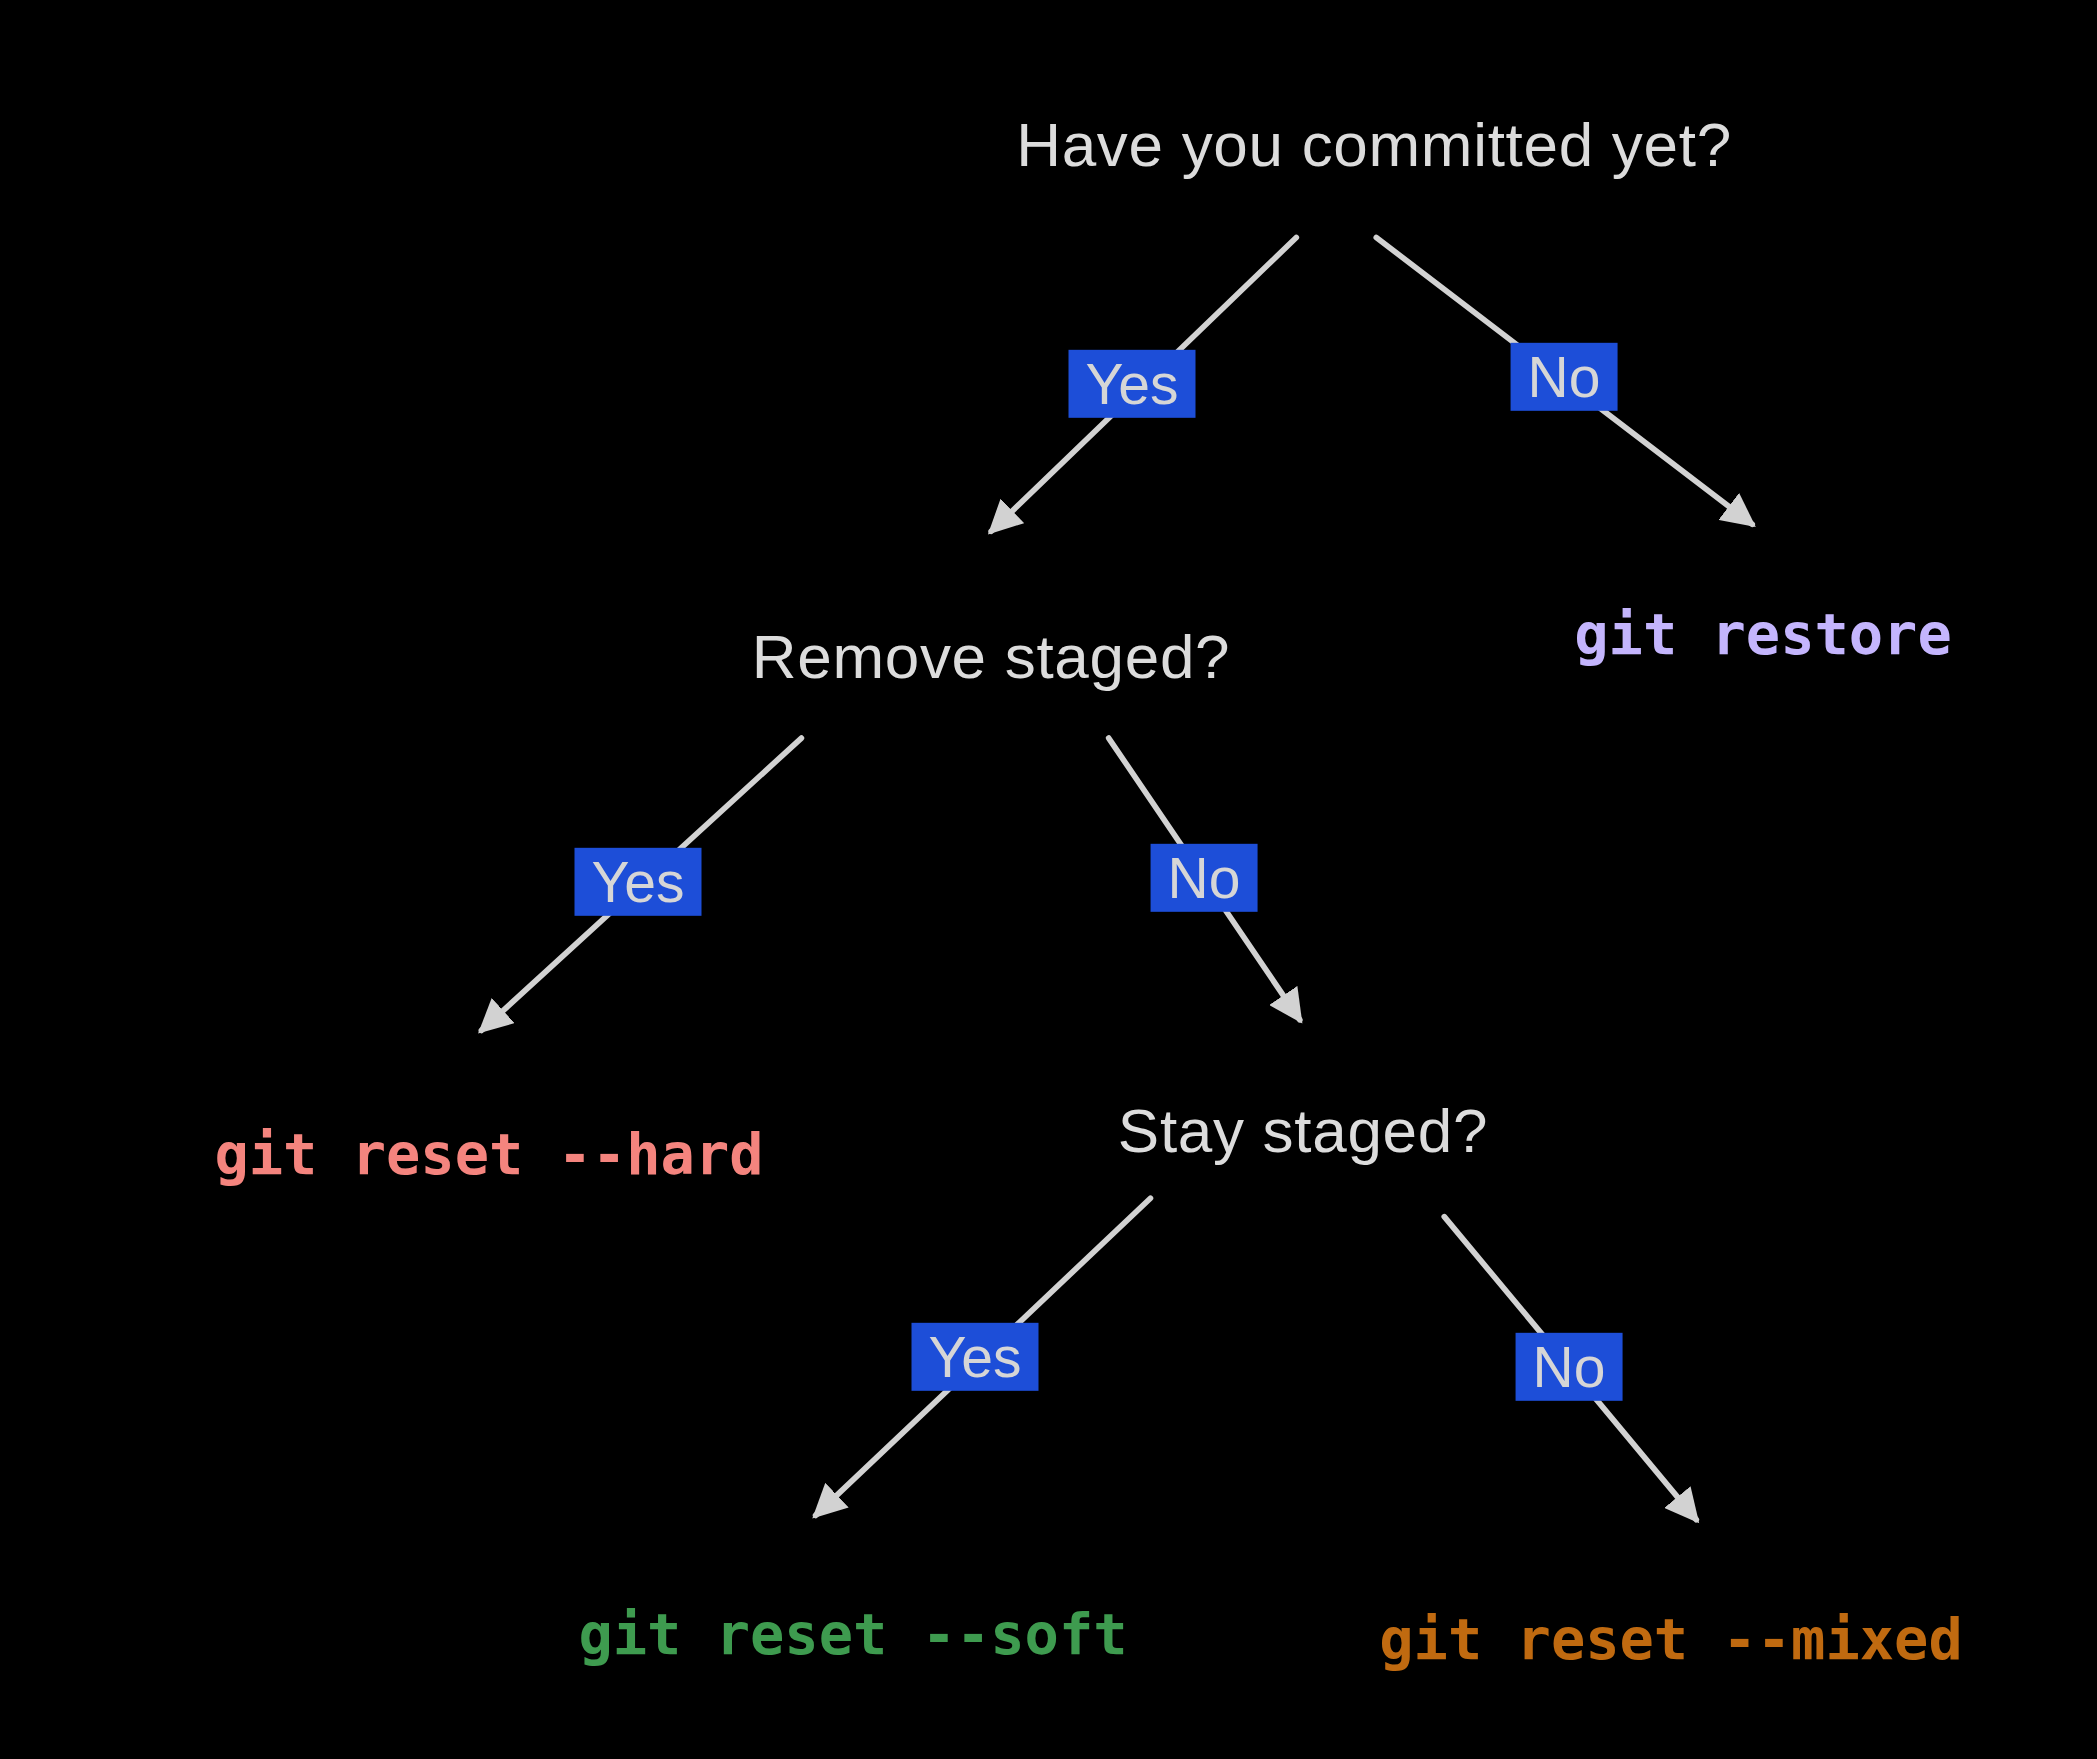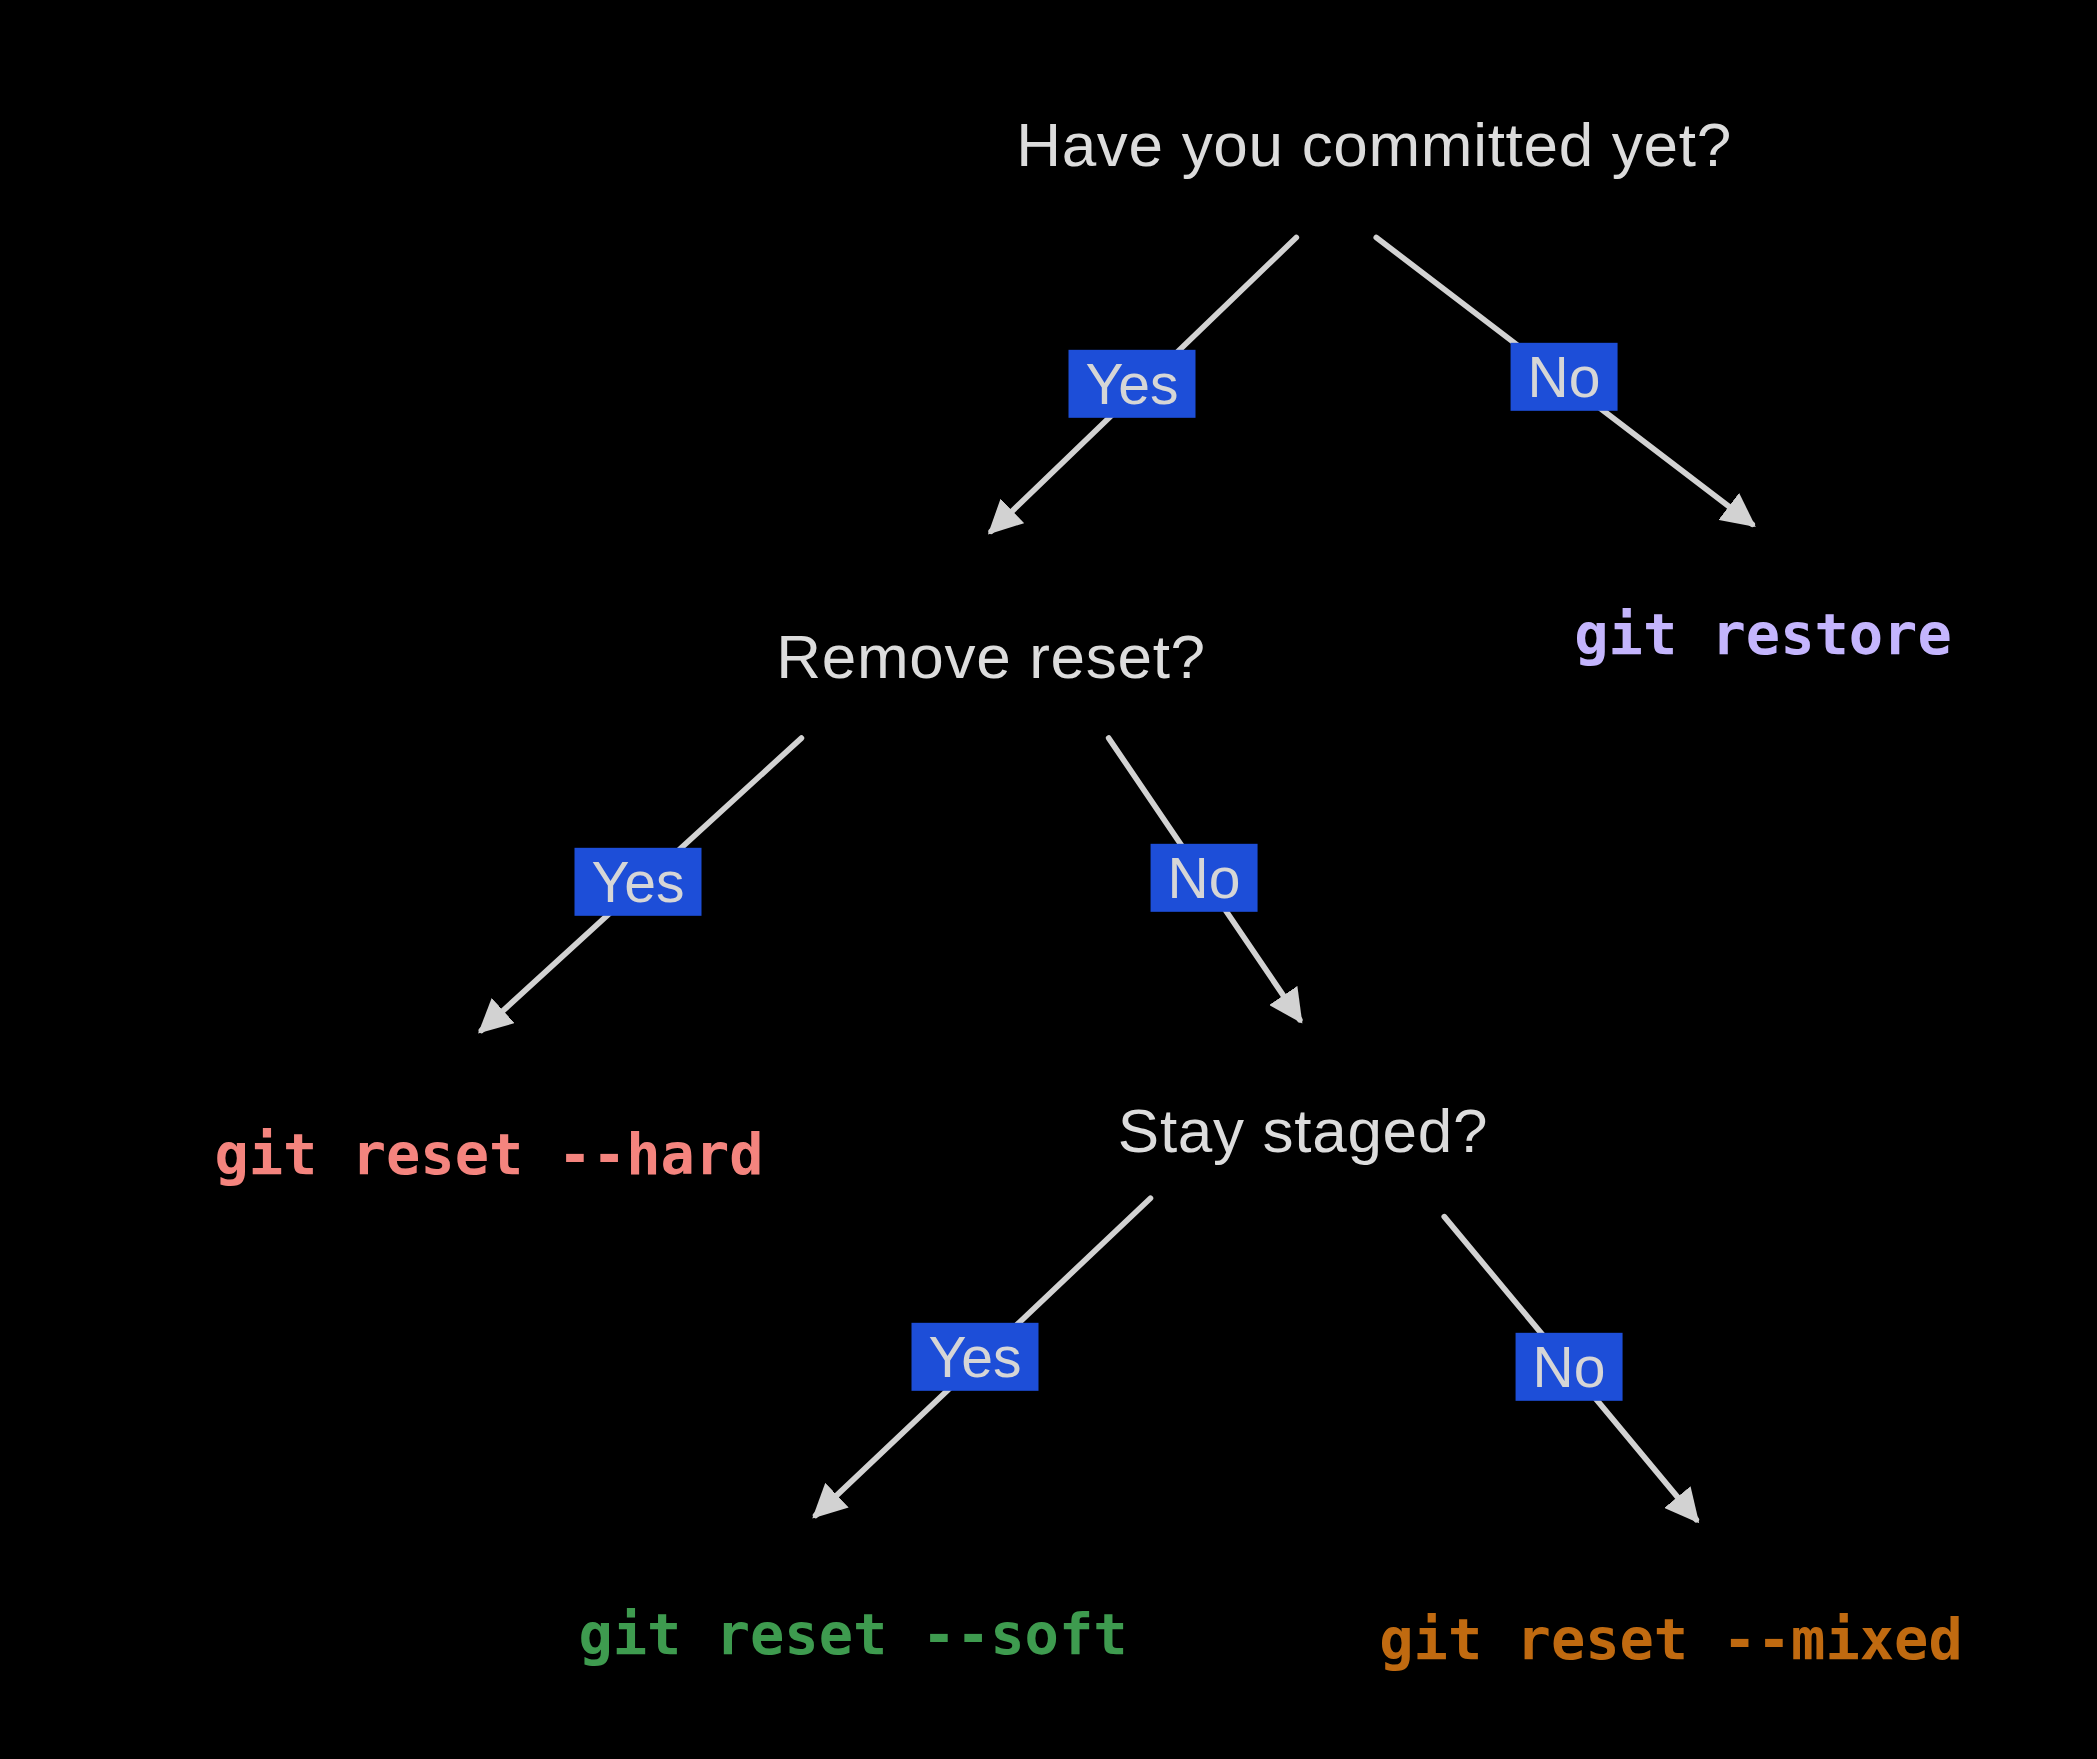--- a/index.html
+++ b/index.html
@@ -66,21 +66,21 @@
     <line x1="1625" y1="1692" x2="1152" y2="2140" marker-end="url(#arrowhead)"></line>
     <line x1="2040" y1="1718" x2="2396" y2="2146" marker-end="url(#arrowhead)"></line>
   </svg>
 
   <div class="node question" style="left: 1354px; top: 145px; color: rgb(220, 220, 220); margin-left: 20px;">Have you committed yet?</div>
 
   <div class="node answer" style="left: 1132px; top: 384px; color: rgb(214, 214, 214);">Yes</div>
 
   <div class="node answer" style="left: 1564px; top: 377px; color: rgb(214, 214, 214);">No</div>
 
-  <div class="node question" style="left: 991px; top: 657px; color: rgb(220, 220, 220);">Remove reset?</div>
+  <div class="node question" style="left: 991px; top: 657px; color: rgb(220, 220, 220);">Remove staged?</div>
 
   <div class="node command" style="left: 1763px; top: 634px; color: #c4b5fd;">git restore</div>
 
   <div class="node answer" style="left: 638px; top: 882px; color: rgb(214, 214, 214);">Yes</div>
 
   <div class="node answer" style="left: 1204px; top: 878px; color: rgb(214, 214, 214);">No</div>
 
   <div class="node question" style="left: 1303px; top: 1131px; color: rgb(220, 220, 220);">Stay staged?</div>
 
   <div class="node command" style="left: 489px; top: 1154px; color: rgb(244, 132, 126);">git reset --hard</div>

